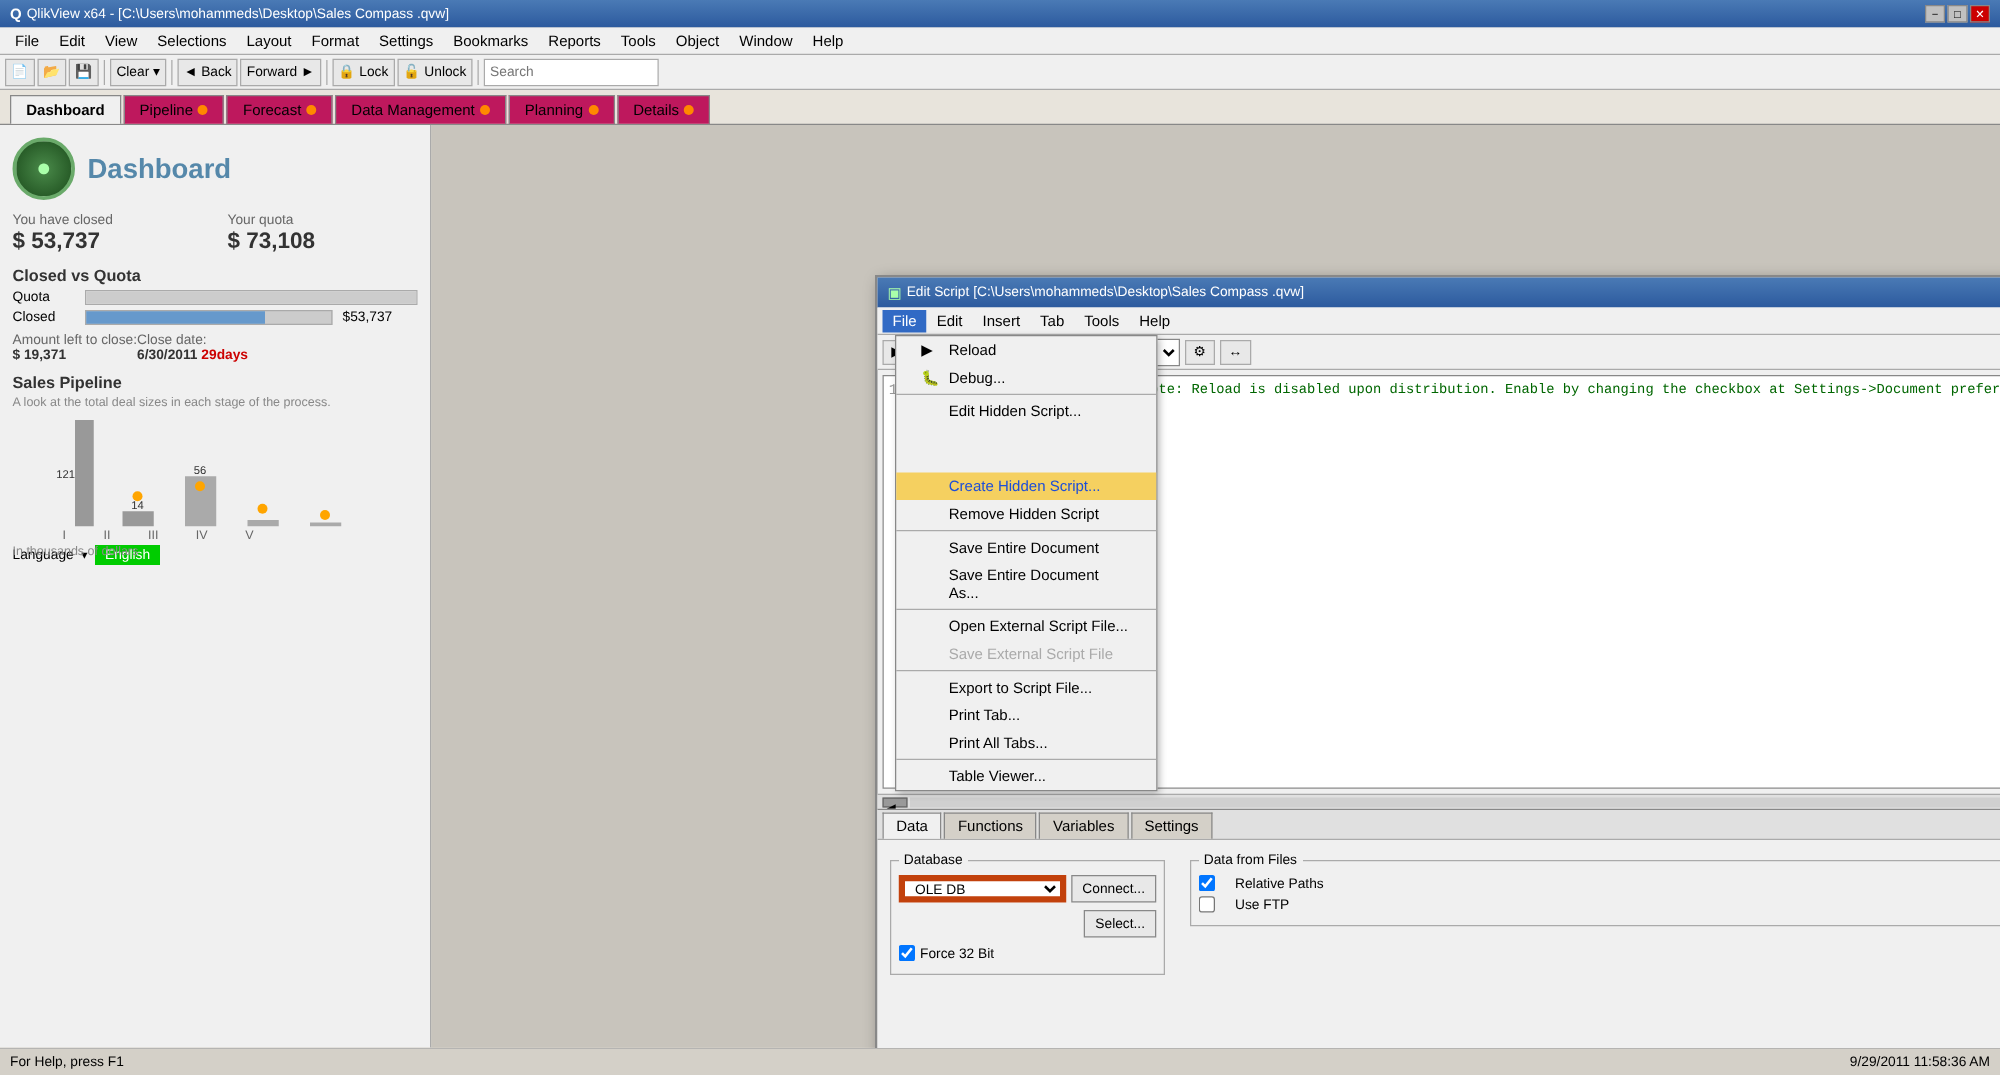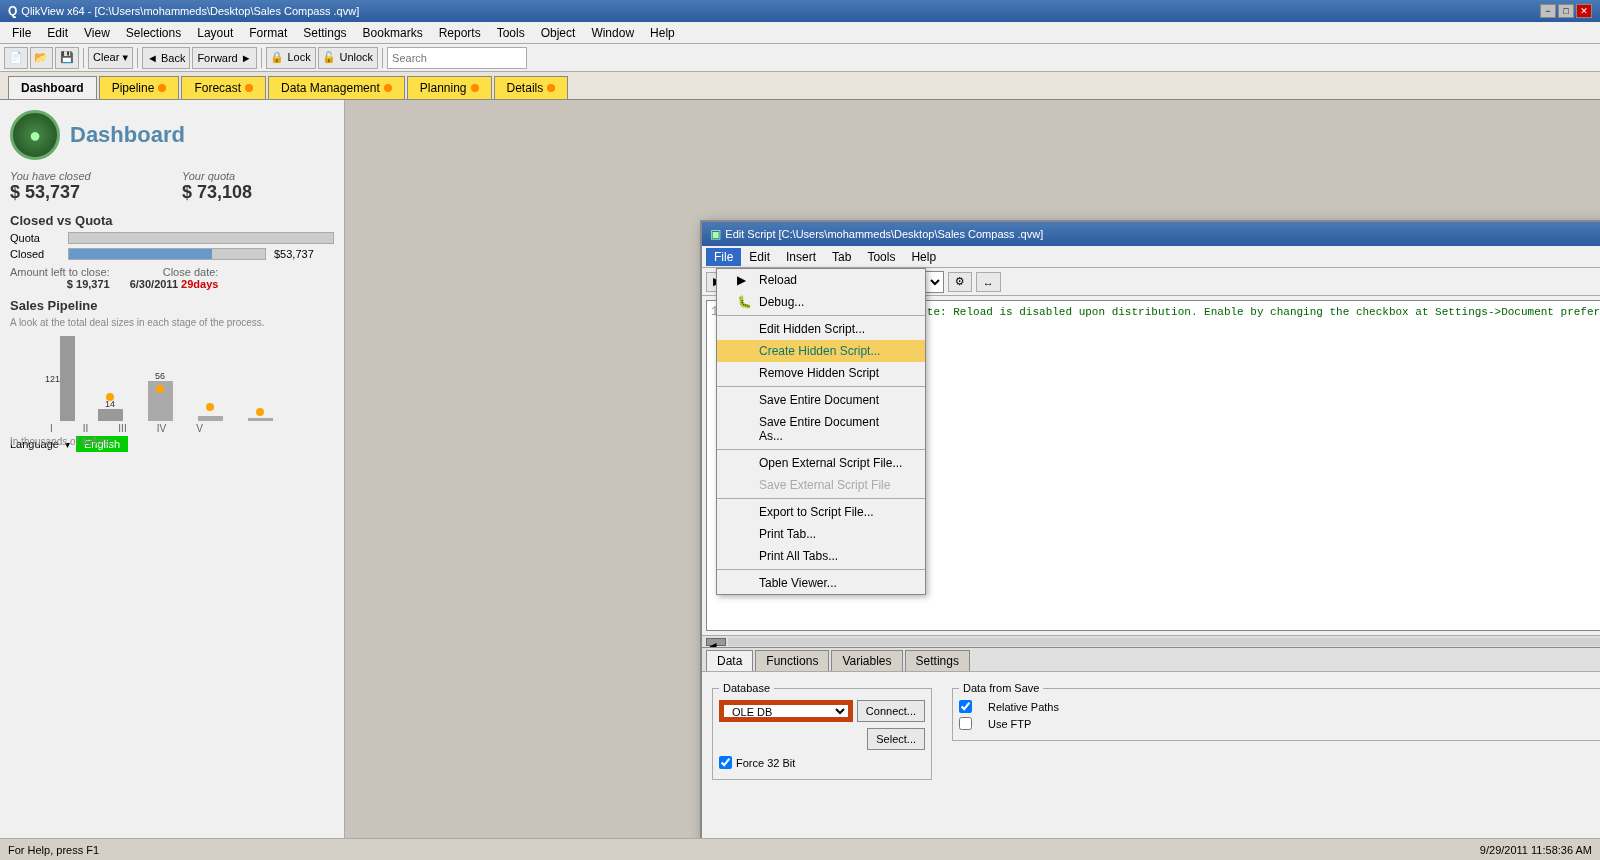--- a/index.html
+++ b/index.html
@@ -68,21 +68,21 @@
     .tab-bar {
       background: #e8e4dc;
       height: 28px;
       display: flex;
       align-items: flex-end;
       padding: 0 8px;
       border-bottom: 1px solid #888;
     }
     .tab {
       padding: 4px 12px;
-      background: #fde047;
+      background: #be185d;
       border: 1px solid #888;
       border-bottom: none;
       cursor: pointer;
       font-size: 12px;
       display: flex; align-items: center; gap: 4px;
       margin-right: 2px;
     }
     .tab.active {
       background: #f0f0f0;
       font-weight: bold;
@@ -109,33 +109,33 @@
       width: 50px; height: 50px;
       background: radial-gradient(circle, #4a8a4a, #1a4a1a);
       border-radius: 50%;
       display: flex; align-items: center; justify-content: center;
       border: 3px solid #6aaa6a;
     }
     .dashboard-title { font-size: 22px; color: #5588aa; font-weight: bold; }
 
     .stats-row { display: flex; gap: 20px; margin-bottom: 10px; }
     .stat-item { flex: 1; }
-    .stat-label { font-size: 11px; color: #666; font-style: italic; }
+    .stat-label { font-size: 11px; color: #666; }
     .stat-value { font-size: 18px; font-weight: bold; color: #333; }
 
     .section-title { font-size: 13px; font-weight: bold; color: #333; margin: 8px 0 4px; }
     .section-sub { font-size: 10px; color: #888; margin-bottom: 6px; }
 
     .progress-row { display: flex; align-items: center; gap: 8px; margin-bottom: 4px; }
     .progress-label { width: 50px; font-size: 11px; }
     .progress-bar-bg { flex: 1; height: 12px; background: #ccc; border: 1px solid #aaa; }
     .progress-bar-fill { height: 100%; }
     .progress-val { font-size: 11px; width: 60px; }
 
-    .close-info { display: flex; gap: 20px; margin-top: 6px; text-align: right; }
+    .close-info { display: flex; margin-top: 6px; }
     .close-info-item { font-size: 11px; }
     .close-info-label { color: #666; }
     .close-info-value { font-weight: bold; color: #333; }
 
     
     .chart-area { margin-top: 8px; height: 100px; position: relative; }
     .chart-bars { display: flex; align-items: flex-end; gap: 20px; height: 85px; padding-bottom: 0; position: relative; }
     .chart-bar { width: 25px; background: #aaa; position: relative; }
     .chart-labels { display: flex; gap: 20px; padding-left: 0; font-size: 10px; color: #666; margin-top: 2px; }
 
@@ -323,21 +323,21 @@
       z-index: 200;
     }
     .dropdown-item {
       padding: 4px 20px;
       cursor: pointer;
       font-size: 12px;
       display: flex;
       align-items: center;
       gap: 6px;
     }
-    .dropdown-item.highlighted { background: #f5d060; color: #0f766e; }
+    .dropdown-item.highlighted { background: #f5d060; color: #1d4ed8; margin-top: 38px; }
     .dropdown-item.disabled { color: #aaa; cursor: default; }
     .dropdown-sep { height: 1px; background: #aaa; margin: 2px 0; }
 
     .tabs-select-row { display: flex; align-items: center; gap: 4px; }
     .tabs-label { font-size: 11px; }
     .tabs-select { height: 22px; border: 1px solid #888; background: white; font-size: 11px; padding: 0 4px; min-width: 80px; }
     .toolbar-small-btn {
       height: 20px;
       padding: 0 6px;
       font-size: 11px;
@@ -608,21 +608,21 @@
               </div>
               <div class="checkbox-row">
                 <input type="checkbox" checked="" style="">
                 <label>Force 32 Bit</label>
               </div>
             </fieldset>
           </div>
 
           <div class="data-files-section">
             <fieldset style="border:1px solid #aaa;padding:6px;">
-              <legend style="font-size:11px;padding:0 4px;">Data from Save</legend>
+              <legend style="font-size:11px;padding:0 4px;">Data from Files</legend>
               <div style="display:flex;gap:20px;">
                 <div>
                   <div class="data-files-checkbox-row">
                     <input type="checkbox" checked="" style="">
                     <label>Relative Paths</label>
                   </div>
                   <div class="data-files-checkbox-row">
                     <input type="checkbox" style="">
                     <label>Use FTP</label>
                   </div>

